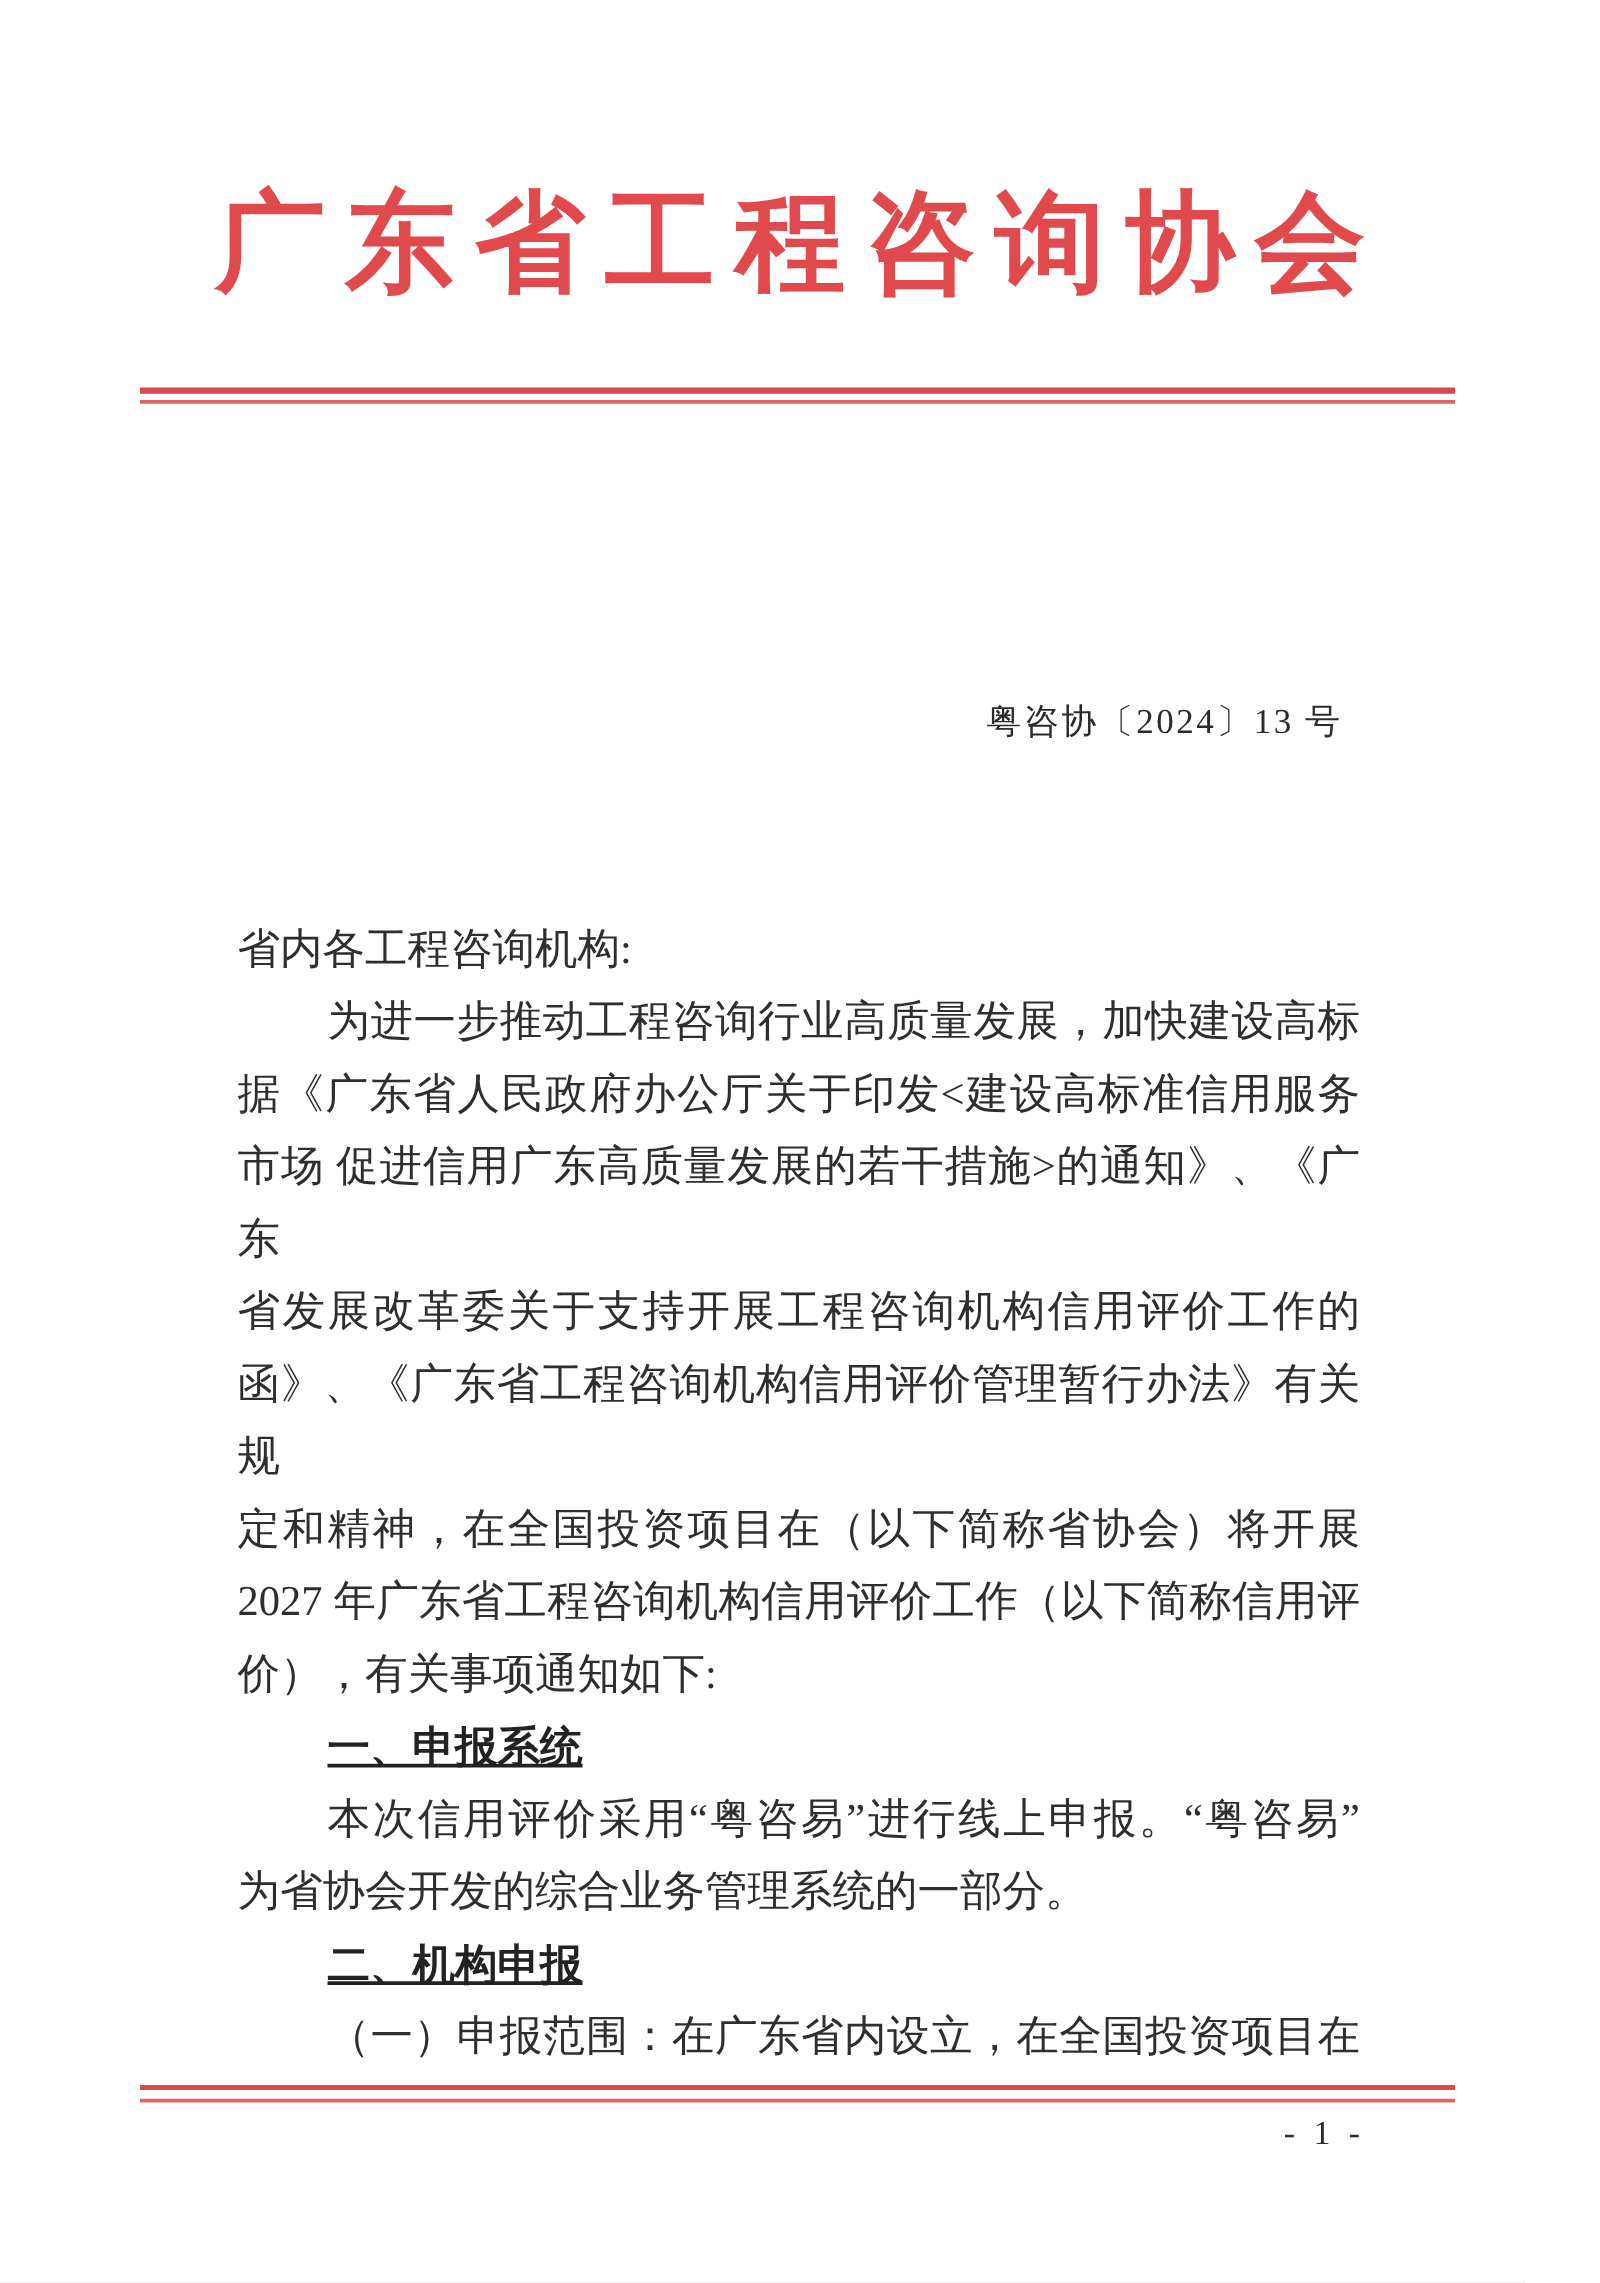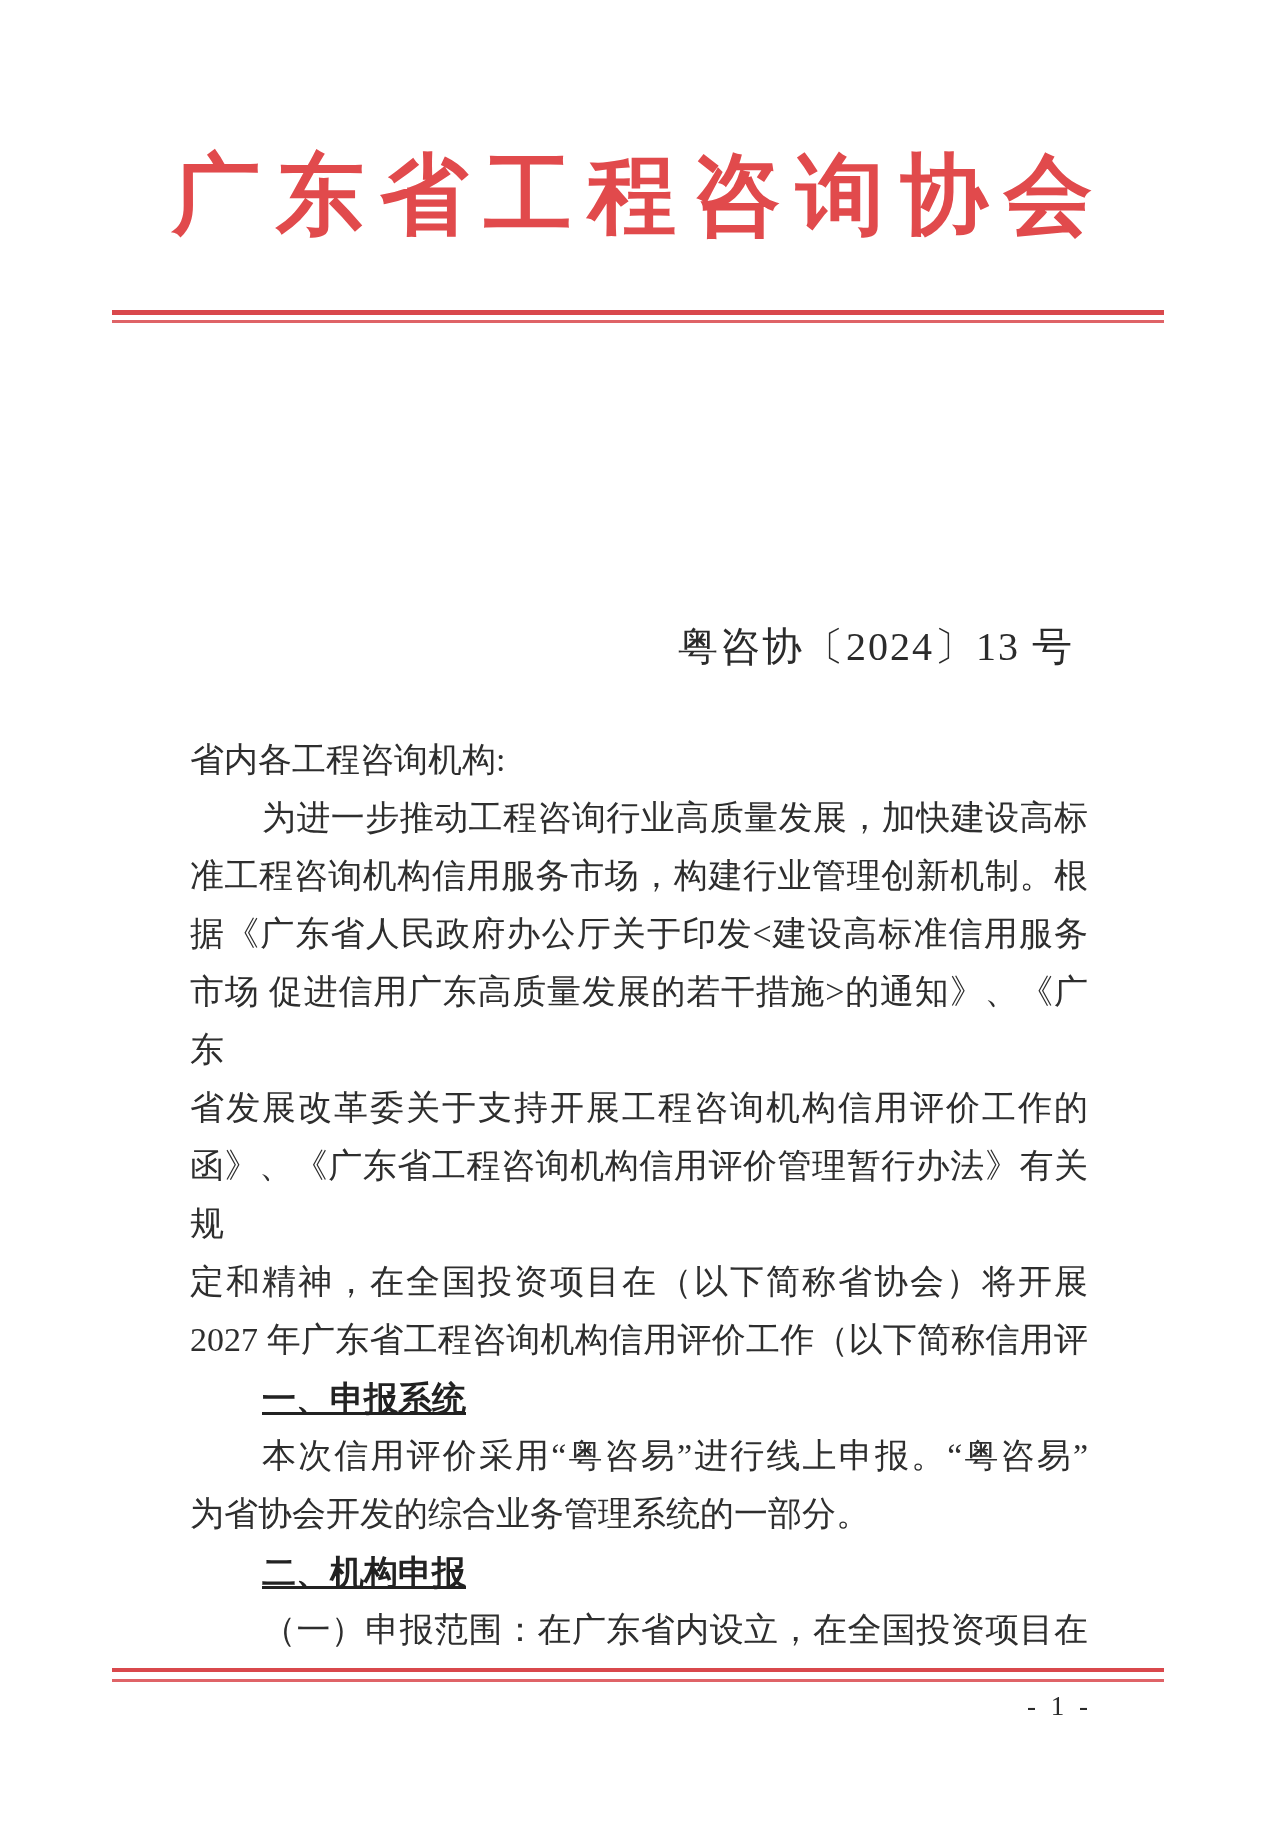--- a/index.html
+++ b/index.html
@@ -49,23 +49,23 @@
     font-size: 41px;
     line-height: 68px;
     font-weight: 700;
     letter-spacing: 1px;
     color: #1f1f1f;
   }
   .doc-title .t-line { display: block; }
   
   .doc-number {
     position: absolute;
-    top: 619px;
+    top: 558px;
     right: 206px;
-    font-size: 40px;
+    font-size: 28px;
     color: #2b2b2b;
     letter-spacing: 2px;
     white-space: nowrap;
   }
   
   .body-text {
     position: absolute;
     top: 731px;
     left: 190px;
     width: 898px;
@@ -109,27 +109,27 @@
 
   <div class="rule rule-top"></div>
   <div class="rule rule-bottom"></div>
 
 
   <div class="doc-number">粤咨协〔2024〕13 号</div>
 
   <div class="body-text">
     <div class="line">省内各工程咨询机构:</div>
     <div class="line indent fill">为进一步推动工程咨询行业高质量发展，加快建设高标</div>
-    <div class="line fill">准工程咨询机构信用服务市场，构建行业管理创新机制。根</div>
     <div class="line fill">据《广东省人民政府办公厅关于印发&lt;建设高标准信用服务</div>
     <div class="line fill">市场 促进信用广东高质量发展的若干措施&gt;的通知》、《广东</div>
     <div class="line fill">省发展改革委关于支持开展工程咨询机构信用评价工作的</div>
     <div class="line fill">函》、《广东省工程咨询机构信用评价管理暂行办法》有关规</div>
     <div class="line fill">定和精神，在全国投资项目在（以下简称省协会）将开展</div>
     <div class="line fill">2027 年广东省工程咨询机构信用评价工作（以下简称信用评</div>
+    <div class="line">价），有关事项通知如下:</div>
     <div class="line indent heading">一、申报系统</div>
     <div class="line indent fill">本次信用评价采用“粤咨易”进行线上申报。“粤咨易”</div>
     <div class="line">为省协会开发的综合业务管理系统的一部分。</div>
     <div class="line indent heading">二、机构申报</div>
     <div class="line indent fill">（一）申报范围：在广东省内设立，在全国投资项目在</div>
   </div>
 
   <div class="rule foot-top"></div>
   <div class="rule foot-bottom"></div>
 

